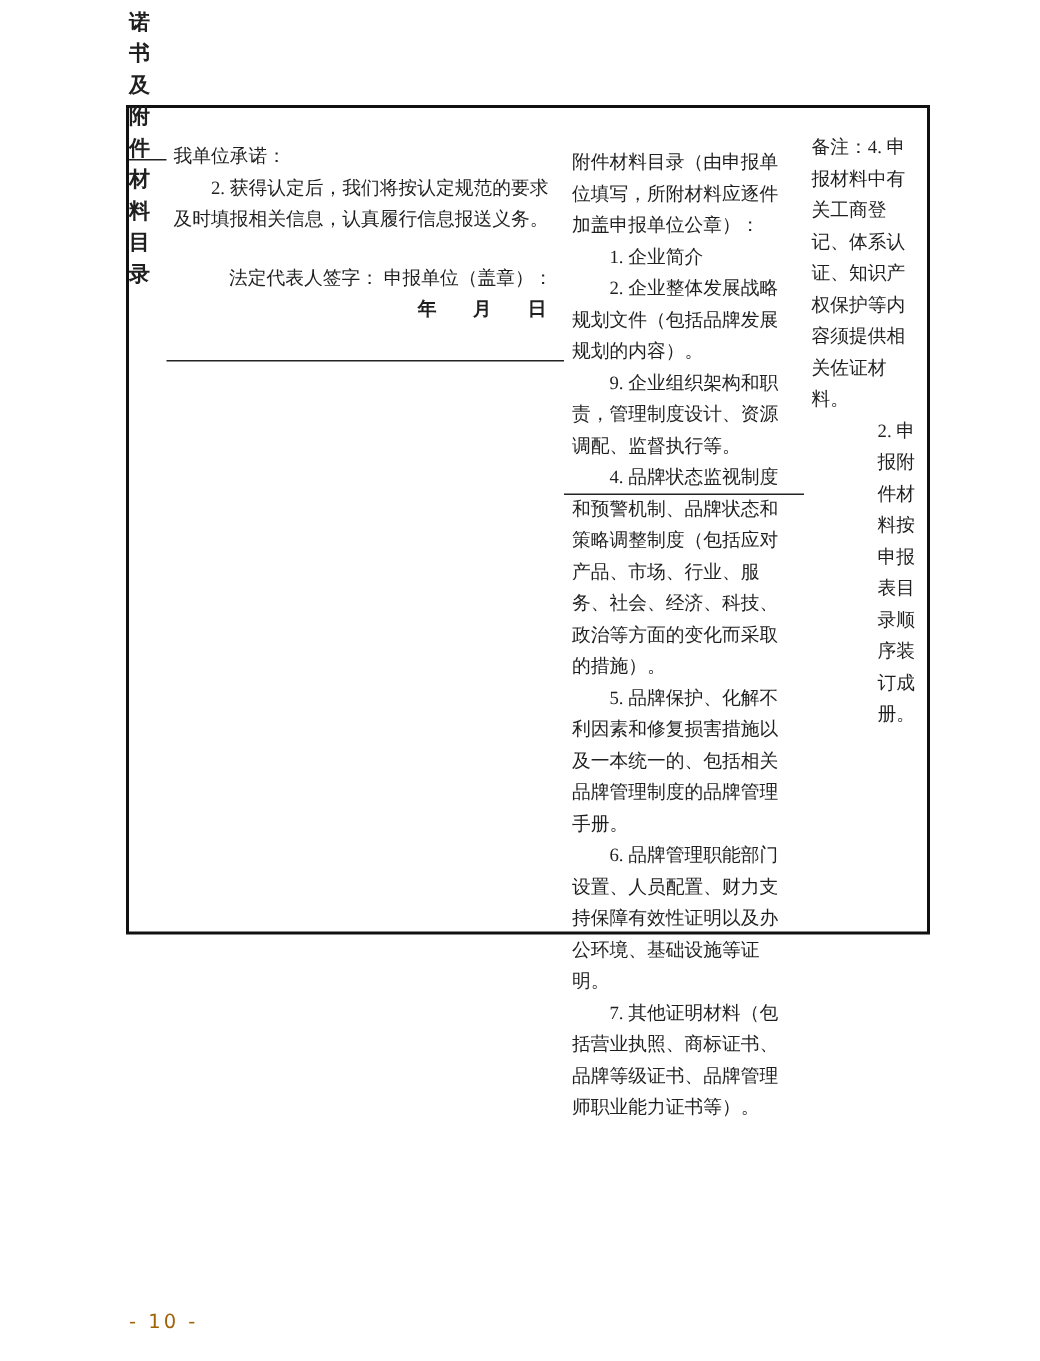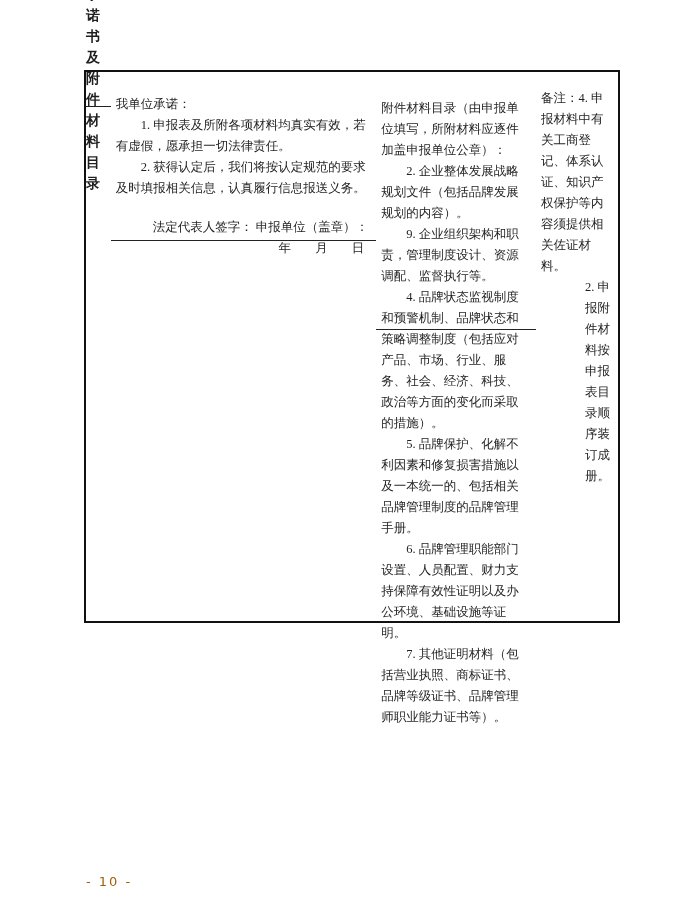--- a/index.html
+++ b/index.html
@@ -45,21 +45,21 @@
 
   p.plain { text-indent: 0; margin-top: 12px; }
   p.num-item { text-indent: 25px; }
 
   .spacer-line { height: 18px; }
 
   .signature-row { white-space: nowrap; }
   .sig-label-1 { margin-left: 37px; }
   .sig-label-2 { }
 
-  .date-row { text-align: right; padding-right: 4px; }
+  .date-row { text-align: right; padding-right: 4px; font-weight: bold; }
   .date-row span { display: inline-block; }
   .date-month, .date-day { margin-left: 21px; }
 
   .remark-line-1 { text-indent: 0; }
   .remark-line-2 { padding-left: 44px; }
 
   .page-number {
     position: absolute;
     left: 86px; top: 874px;
     font-family: "DejaVu Sans", "Liberation Sans", sans-serif;
@@ -75,36 +75,36 @@
 <div class="page">
 
   <div class="form-table">
 
     <div class="row title-row">
       <span class="form-title">承诺书及附件材料目录</span>
     </div>
 
     <div class="row commitment-row">
       <p class="plain">我单位承诺：</p>
-      <p class="num-item">1. 申报表及所附各项材料均真实有效，若有虚假，愿承担一切法律责任。</p>
       <p class="num-item">2. 获得认定后，我们将按认定规范的要求及时填报相关信息，认真履行信息报送义务。</p>
       <div class="spacer-line"></div>
       <p class="signature-row">
         <span class="sig-label-1">法定代表人签字：</span>
         <span class="sig-label-2">申报单位（盖章）：</span>
       </p>
       <p class="date-row">
         <span class="date-year">年</span>
         <span class="date-month">月</span>
         <span class="date-day">日</span>
       </p>
     </div>
 
     <div class="row attachments-row">
       <p class="plain">附件材料目录（由申报单位填写，所附材料应逐件加盖申报单位公章）：</p>
+      <p class="num-item">1. 企业简介</p>
       <p class="num-item">2. 企业整体发展战略规划文件（包括品牌发展规划的内容）。</p>
       <p class="num-item">9. 企业组织架构和职责，管理制度设计、资源调配、监督执行等。</p>
       <p class="num-item">4. 品牌状态监视制度和预警机制、品牌状态和策略调整制度（包括应对产品、市场、行业、服务、社会、经济、科技、政治等方面的变化而采取的措施）。</p>
       <p class="num-item">5. 品牌保护、化解不利因素和修复损害措施以及一本统一的、包括相关品牌管理制度的品牌管理手册。</p>
       <p class="num-item">6. 品牌管理职能部门设置、人员配置、财力支持保障有效性证明以及办公环境、基础设施等证明。</p>
       <p class="num-item">7. 其他证明材料（包括营业执照、商标证书、品牌等级证书、品牌管理师职业能力证书等）。</p>
     </div>
 
     <div class="row remarks-row">
       <p class="remark-line-1">

